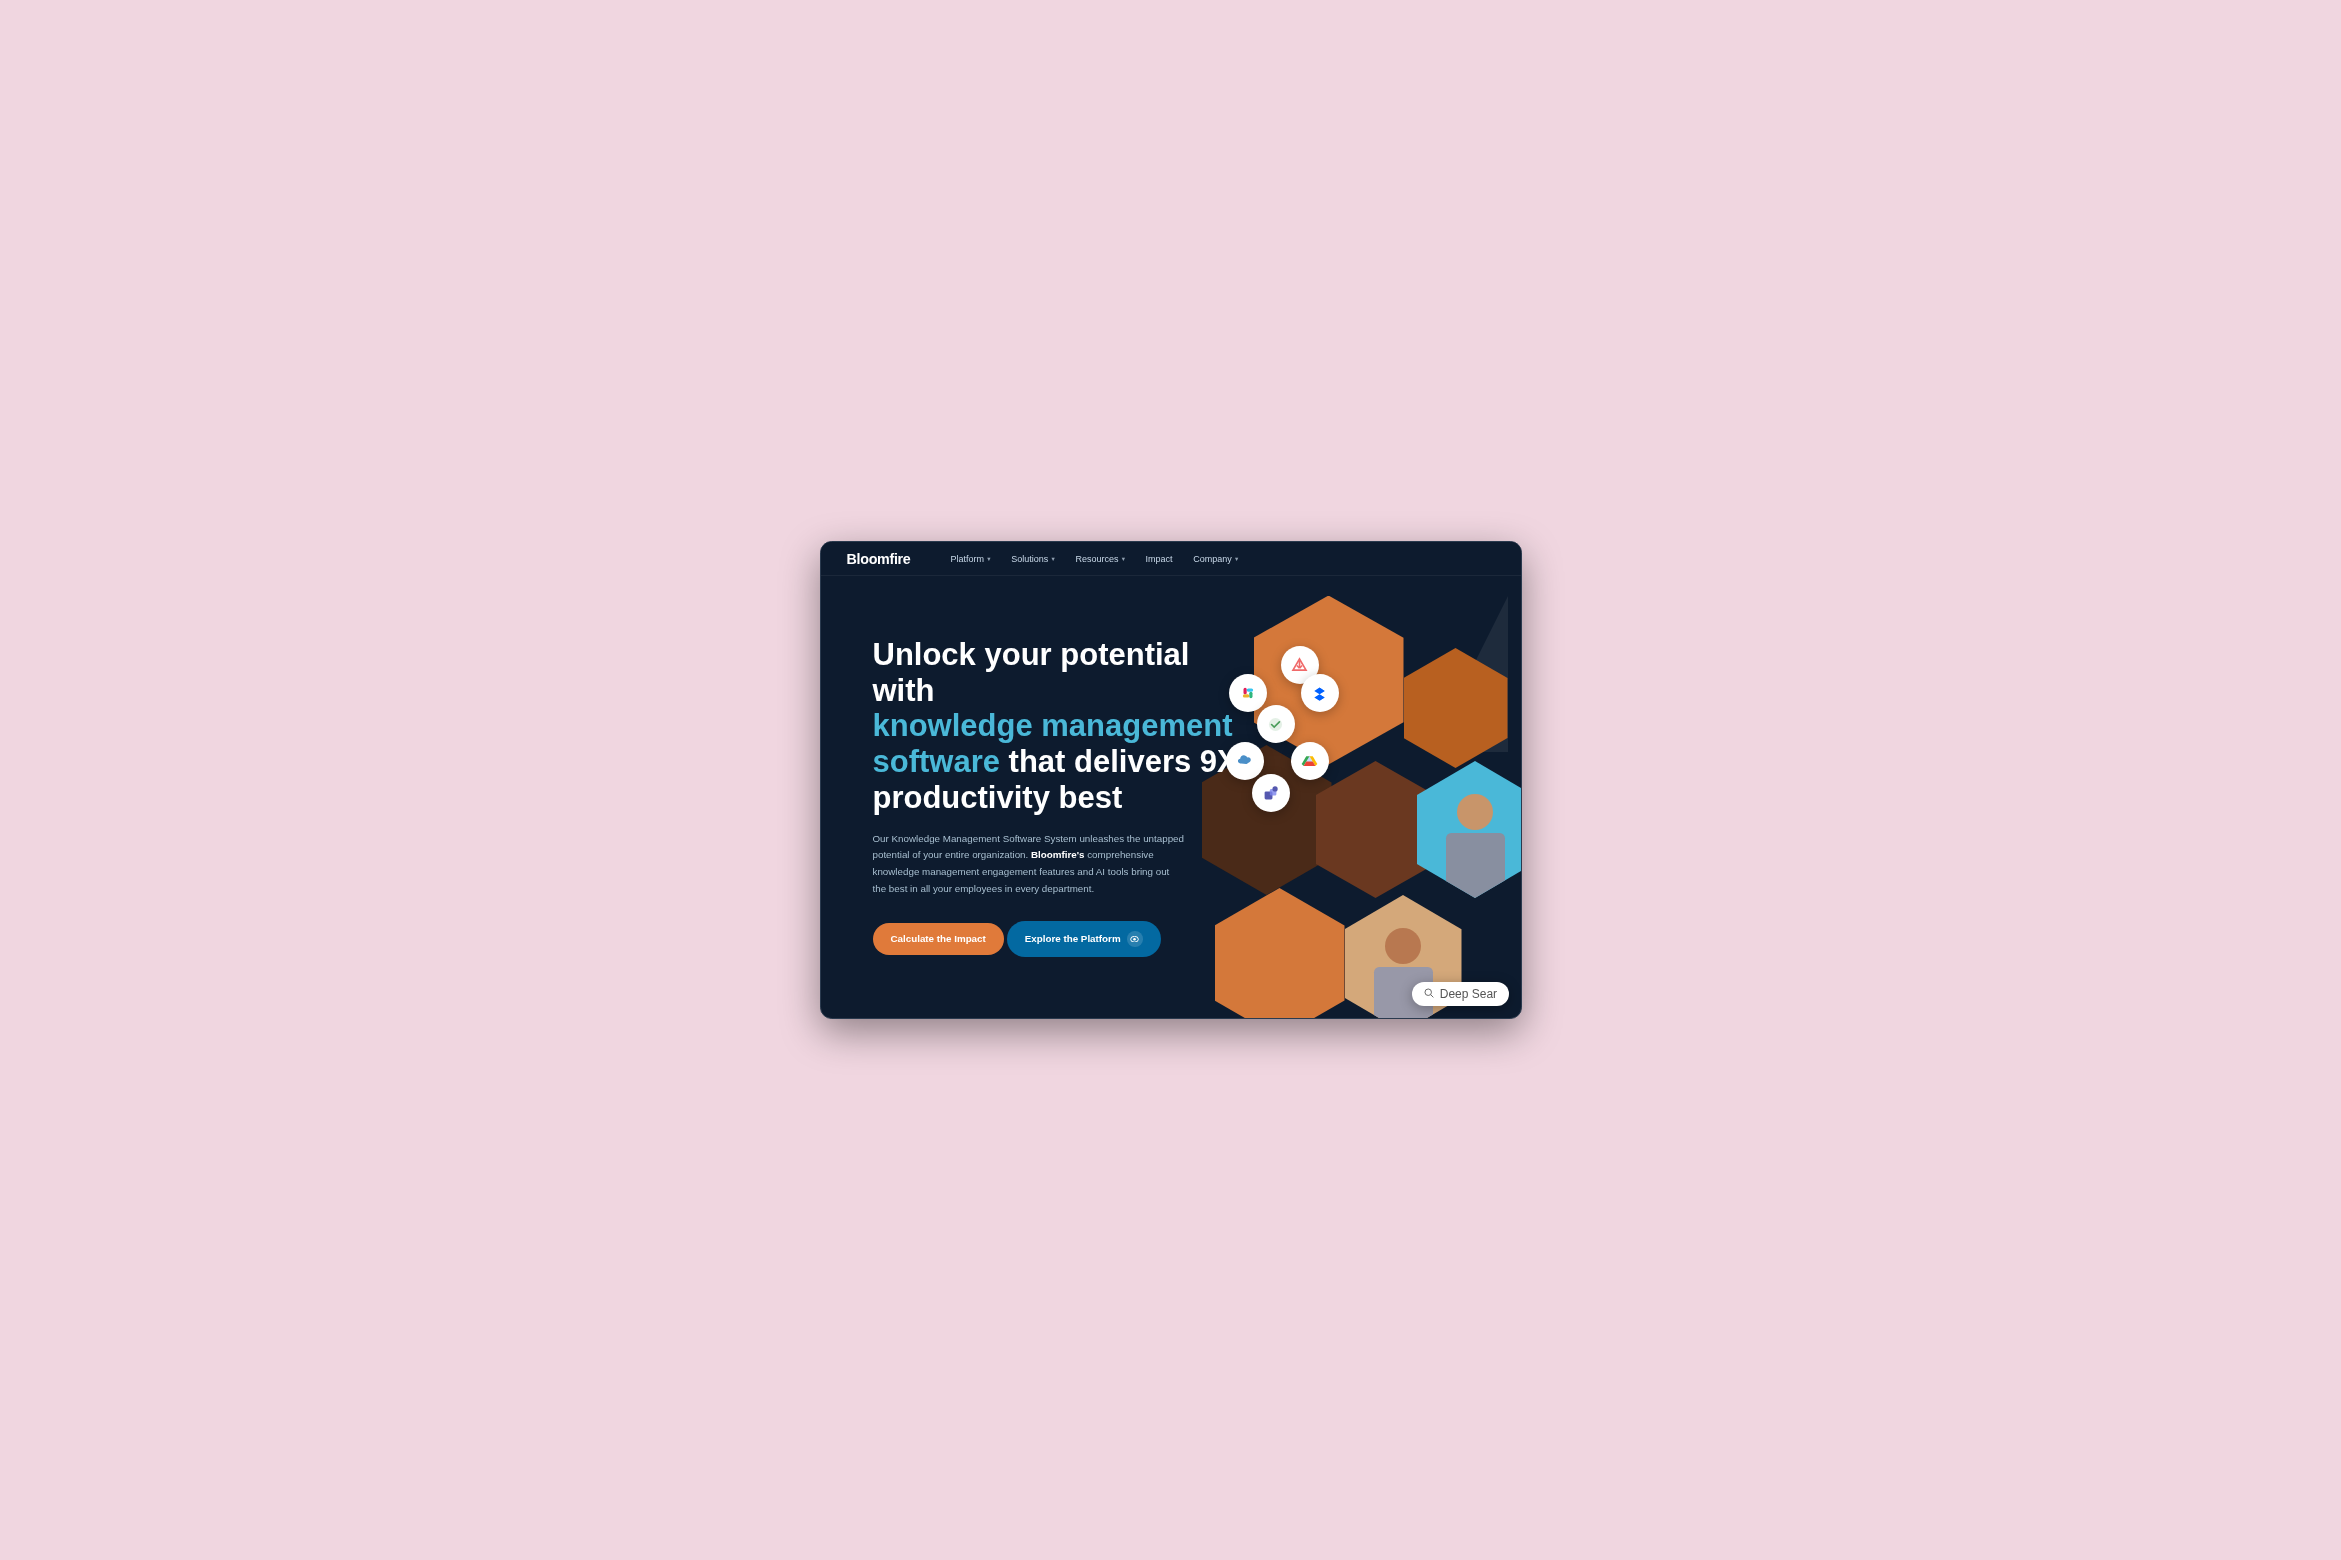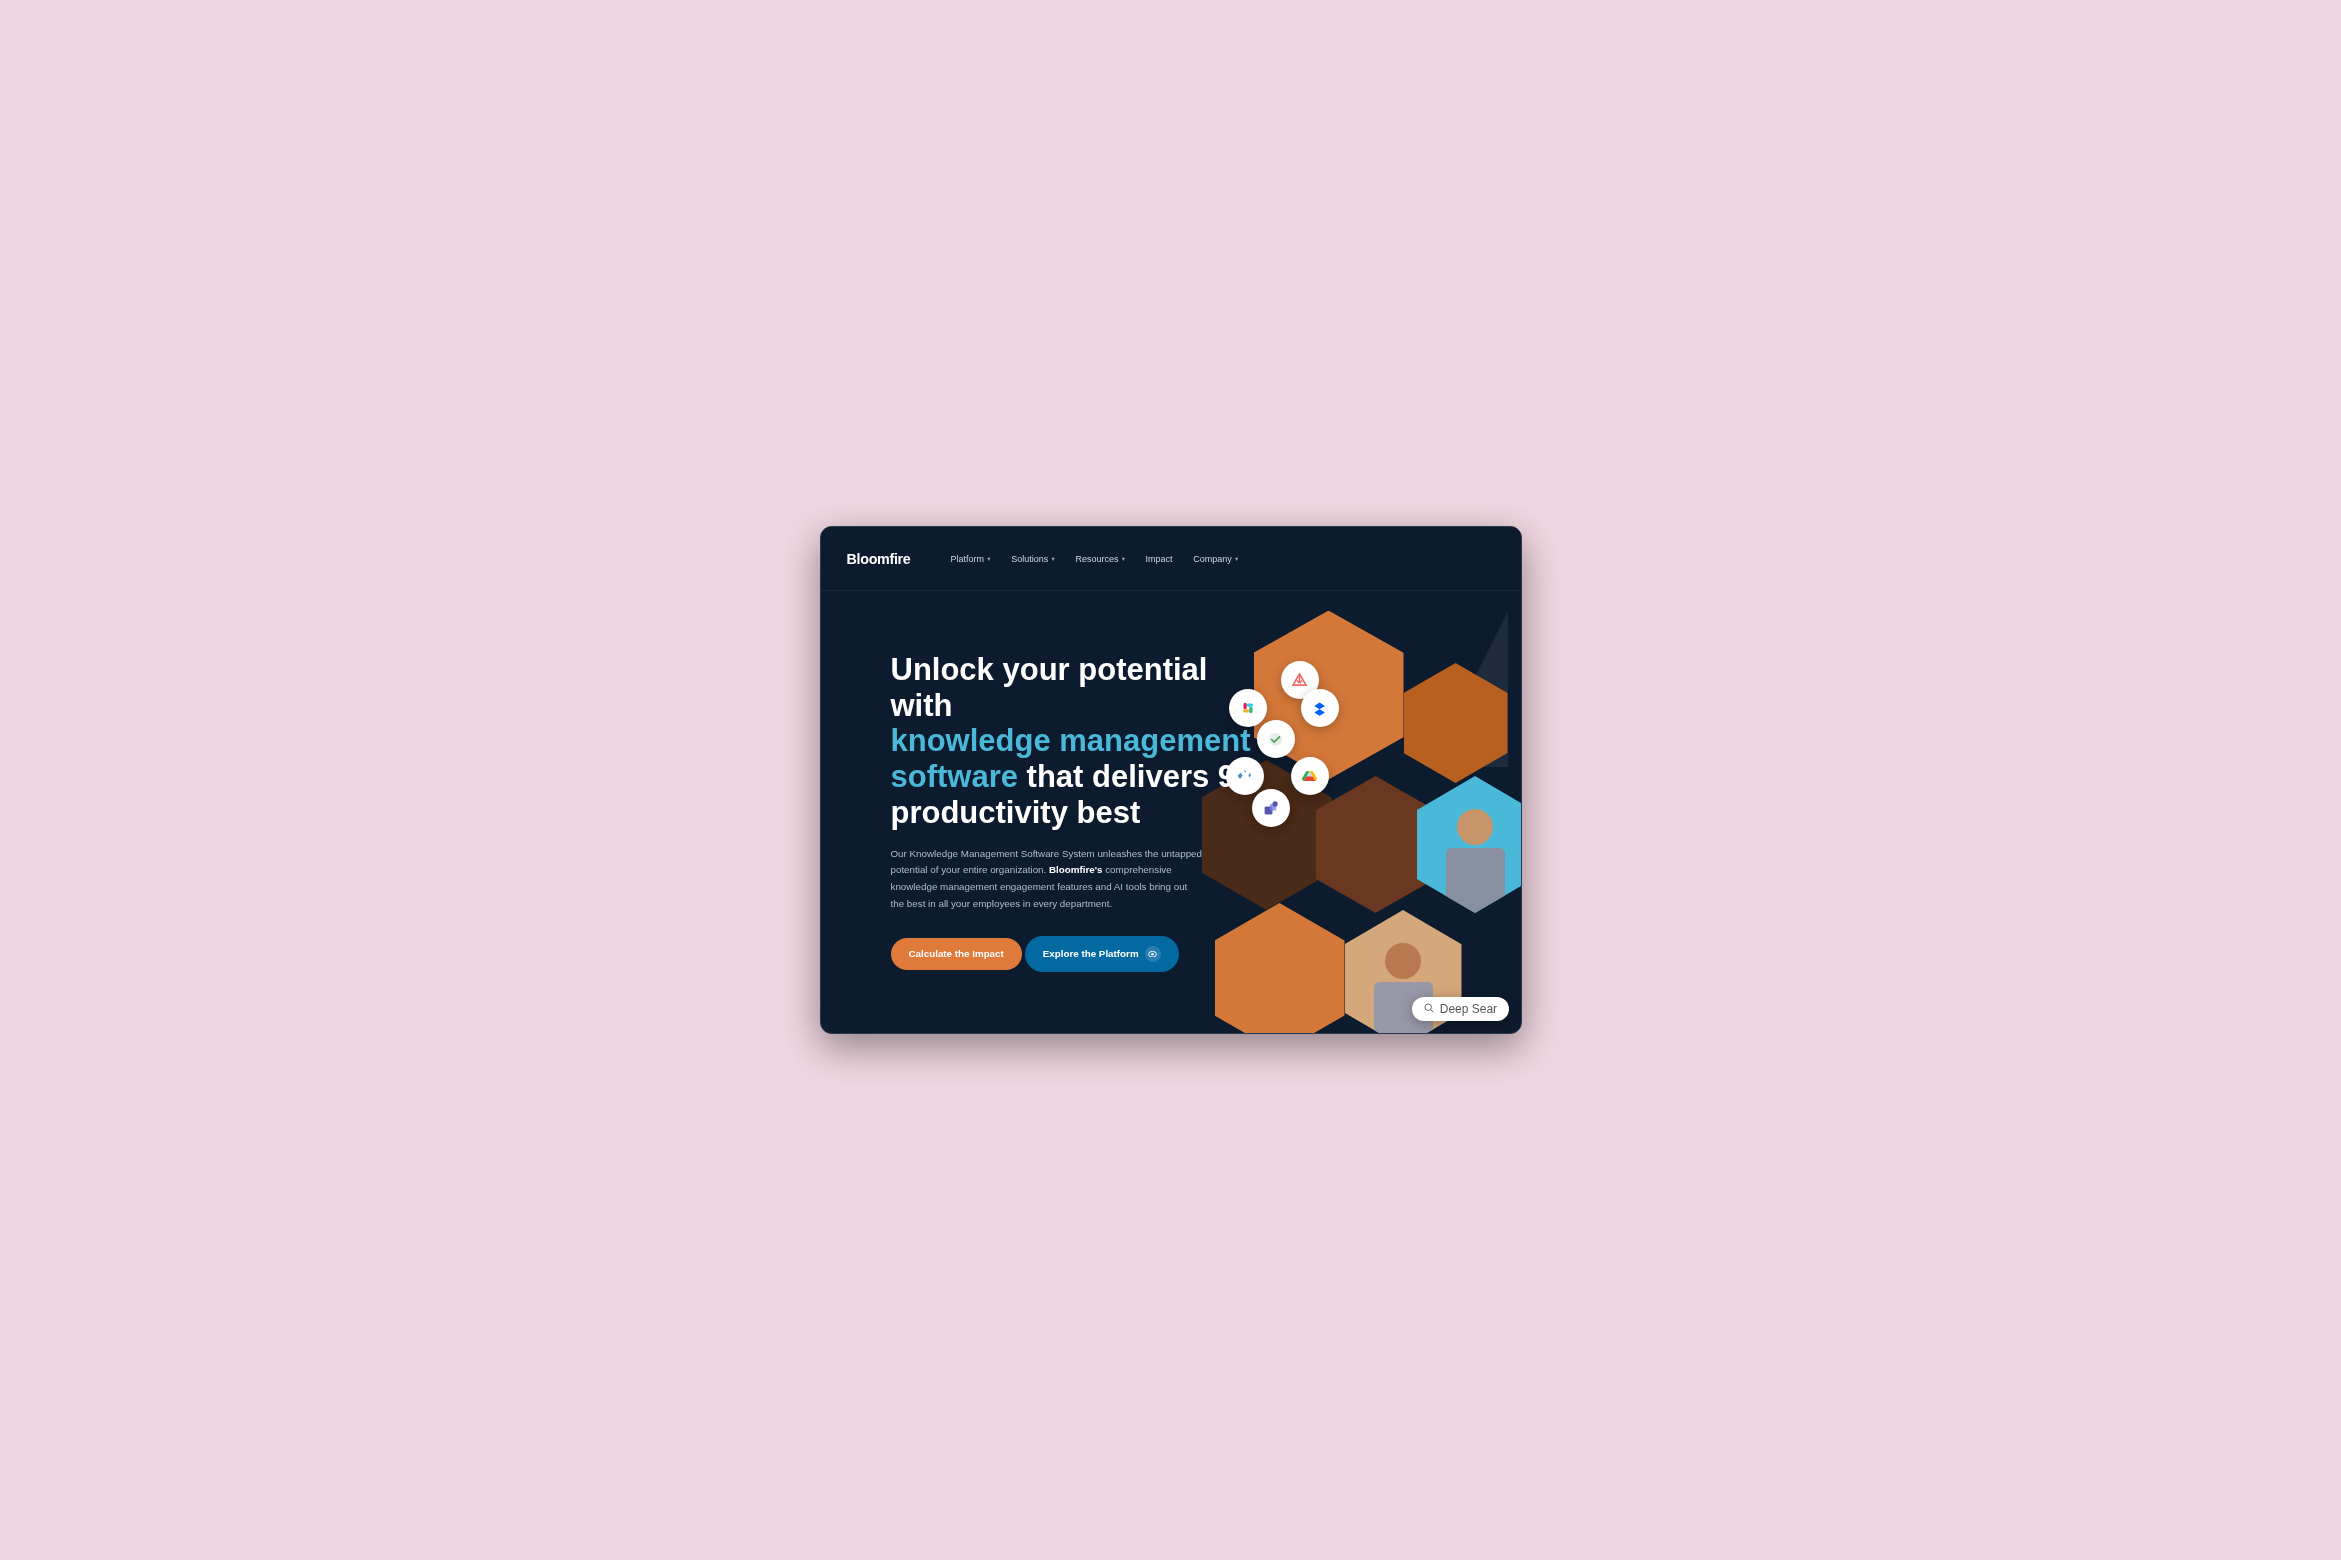--- a/index.html
+++ b/index.html
@@ -17,21 +17,21 @@
       border-radius: 11.7px;
       overflow: hidden;
       border: 1.3px solid #2a3a4e;
       box-shadow: 0 13px 39px rgba(0,0,0,0.4);
     }
     
     nav {
       display: flex;
       align-items: center;
       padding: 8px 26px;
-      height: 64px;
+      height: 34px;
       background: #0d1b2e;
       border-bottom: 0.7px solid rgba(255,255,255,0.06);
     }
     .logo {
       font-size: 14.3px;
       font-weight: 800;
       color: #fff;
       margin-right: 31px;
       letter-spacing: -0.3px;
     }
@@ -57,21 +57,20 @@
       opacity: 0.7;
     }
     
     .hero {
       display: flex;
       position: relative;
       min-height: 442px;
       overflow: hidden;
       padding: 39px 26px 39px 52px;
       align-items: center;
-      margin-left: 18px;
     }
     .hero-content {
       flex: 1;
       max-width: 377px;
       z-index: 2;
     }
     .hero-title {
       font-size: 31px;
       font-weight: 800;
       line-height: 1.15;

